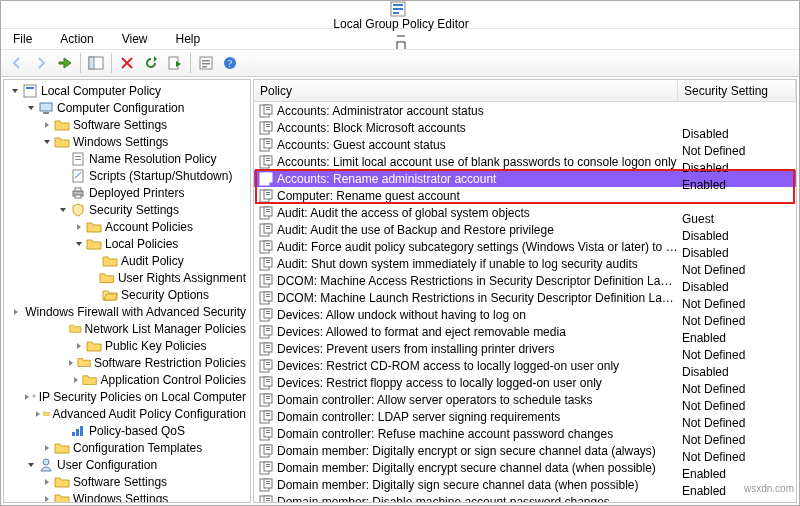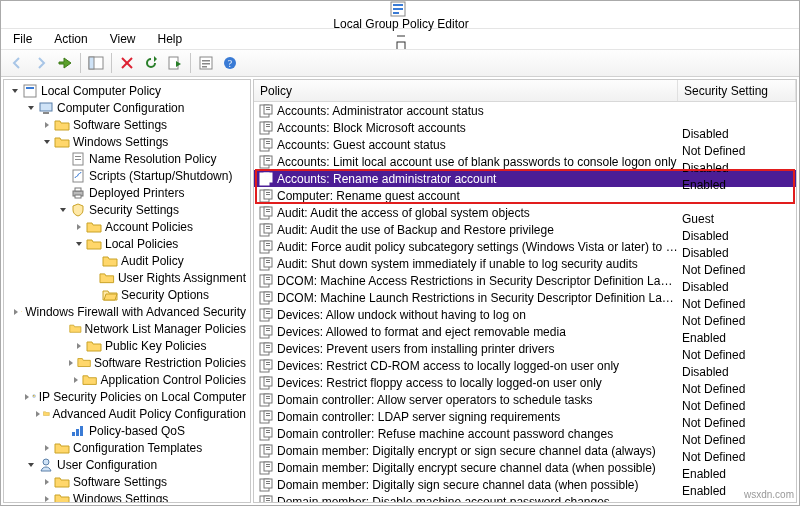--- a/index.html
+++ b/index.html
@@ -29,21 +29,21 @@
   .titlebar .app-icon { width:16px; height:16px; margin-right:6px; }
   .titlebar .title { flex:1; font-size:12px; }
   .winbtn { width:40px; height:28px; display:flex; align-items:center; justify-content:center; }
   .winbtn svg { width:10px; height:10px; }
   
   .menubar {
     height: 20px;
     display: flex;
     align-items: center;
     padding: 0 4px;
-    gap: 6px;
+    gap: 12px;
   }
   .menubar .menu-item { padding: 2px 8px; }
   
   .toolbar {
     height: 28px;
     display:flex;
     align-items:center;
     padding: 0 4px;
     gap: 0;
     border-top:1px solid #e5e5e5;
@@ -113,32 +113,32 @@
   .list-row {
     display:flex;
     height:17px;
     align-items:center;
     font-size:12px;
     white-space:nowrap;
   }
   .list-row .ricon { width:16px; height:16px; margin: 0 3px 0 4px; display:flex; align-items:center; justify-content:center; }
   .list-row .rpolicy { flex:1; overflow:hidden; text-overflow:ellipsis; }
   .list-row .rsec { width:118px; padding-left:4px;margin-top:46px; }
-  .list-row.selected { background:#4c1d95; color:#fff; }
+  .list-row.selected { background:#8b5cf6; color:#fff; }
   .red-box {
     position:absolute;
     border:2px solid #e11d1d;
     pointer-events:none;
   }
   
   ::-webkit-scrollbar { width:16px; height:16px; }
   ::-webkit-scrollbar-thumb { background:#cdcdcd; border:1px solid #aaa; }
   ::-webkit-scrollbar-track { background:#f0f0f0; }
   .watermark {
-    position:fixed; right:6px; bottom:6px; font-size:10px; color:#999;
+    position:fixed; right:6px; bottom:12px; font-size:10px; color:#999;
   }
 </style>
 </head>
 <body>
 
 <div class="titlebar">
   <span class="app-icon">
     <svg viewBox="0 0 16 16">
         <rect x="1" y="1" width="14" height="14" fill="#fff" stroke="#888"></rect>
         <rect x="3" y="3" width="10" height="2" fill="#3a7bd5"></rect>

